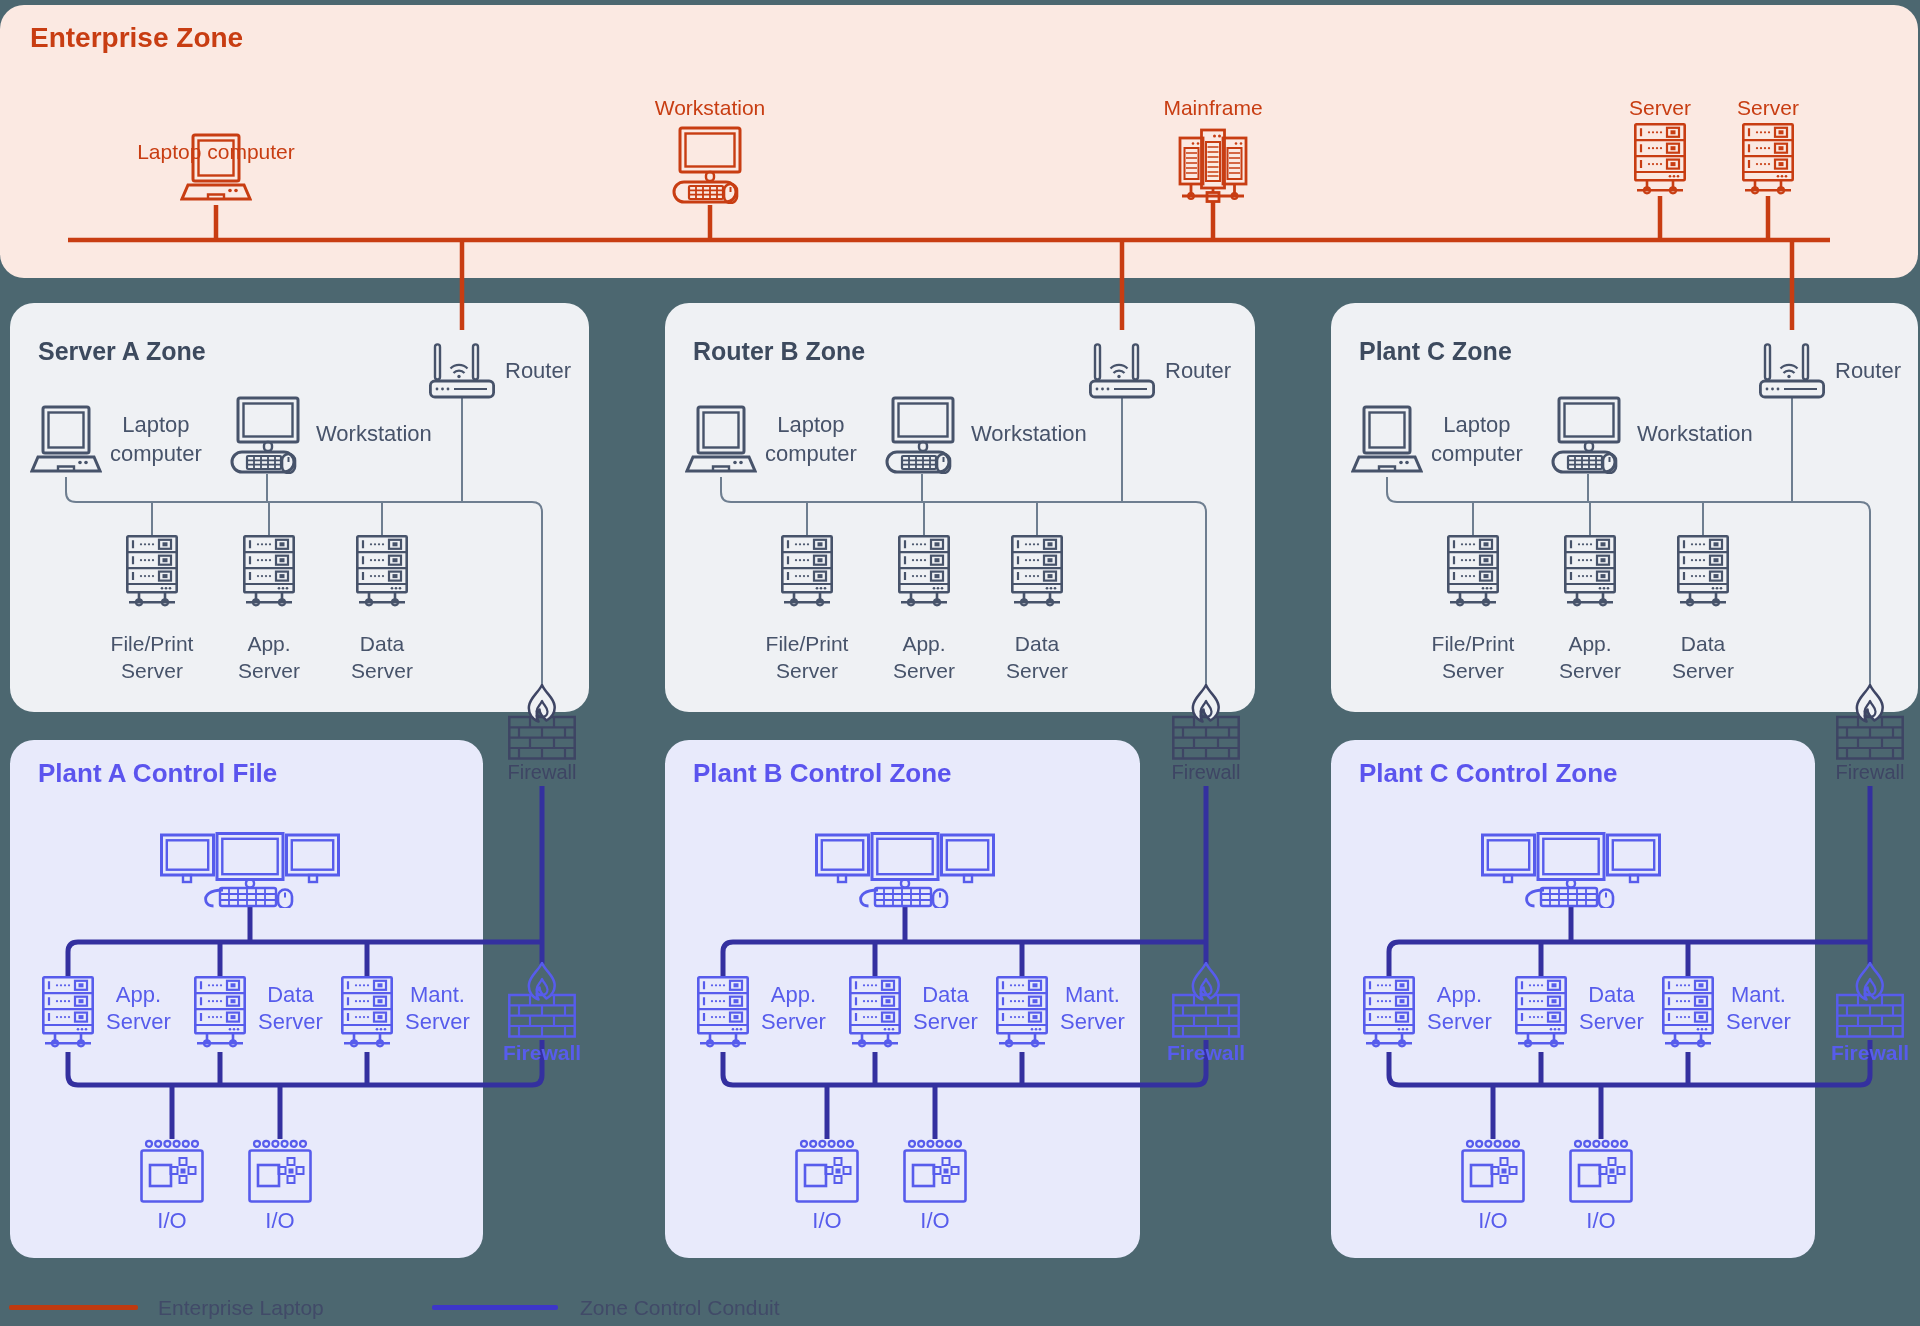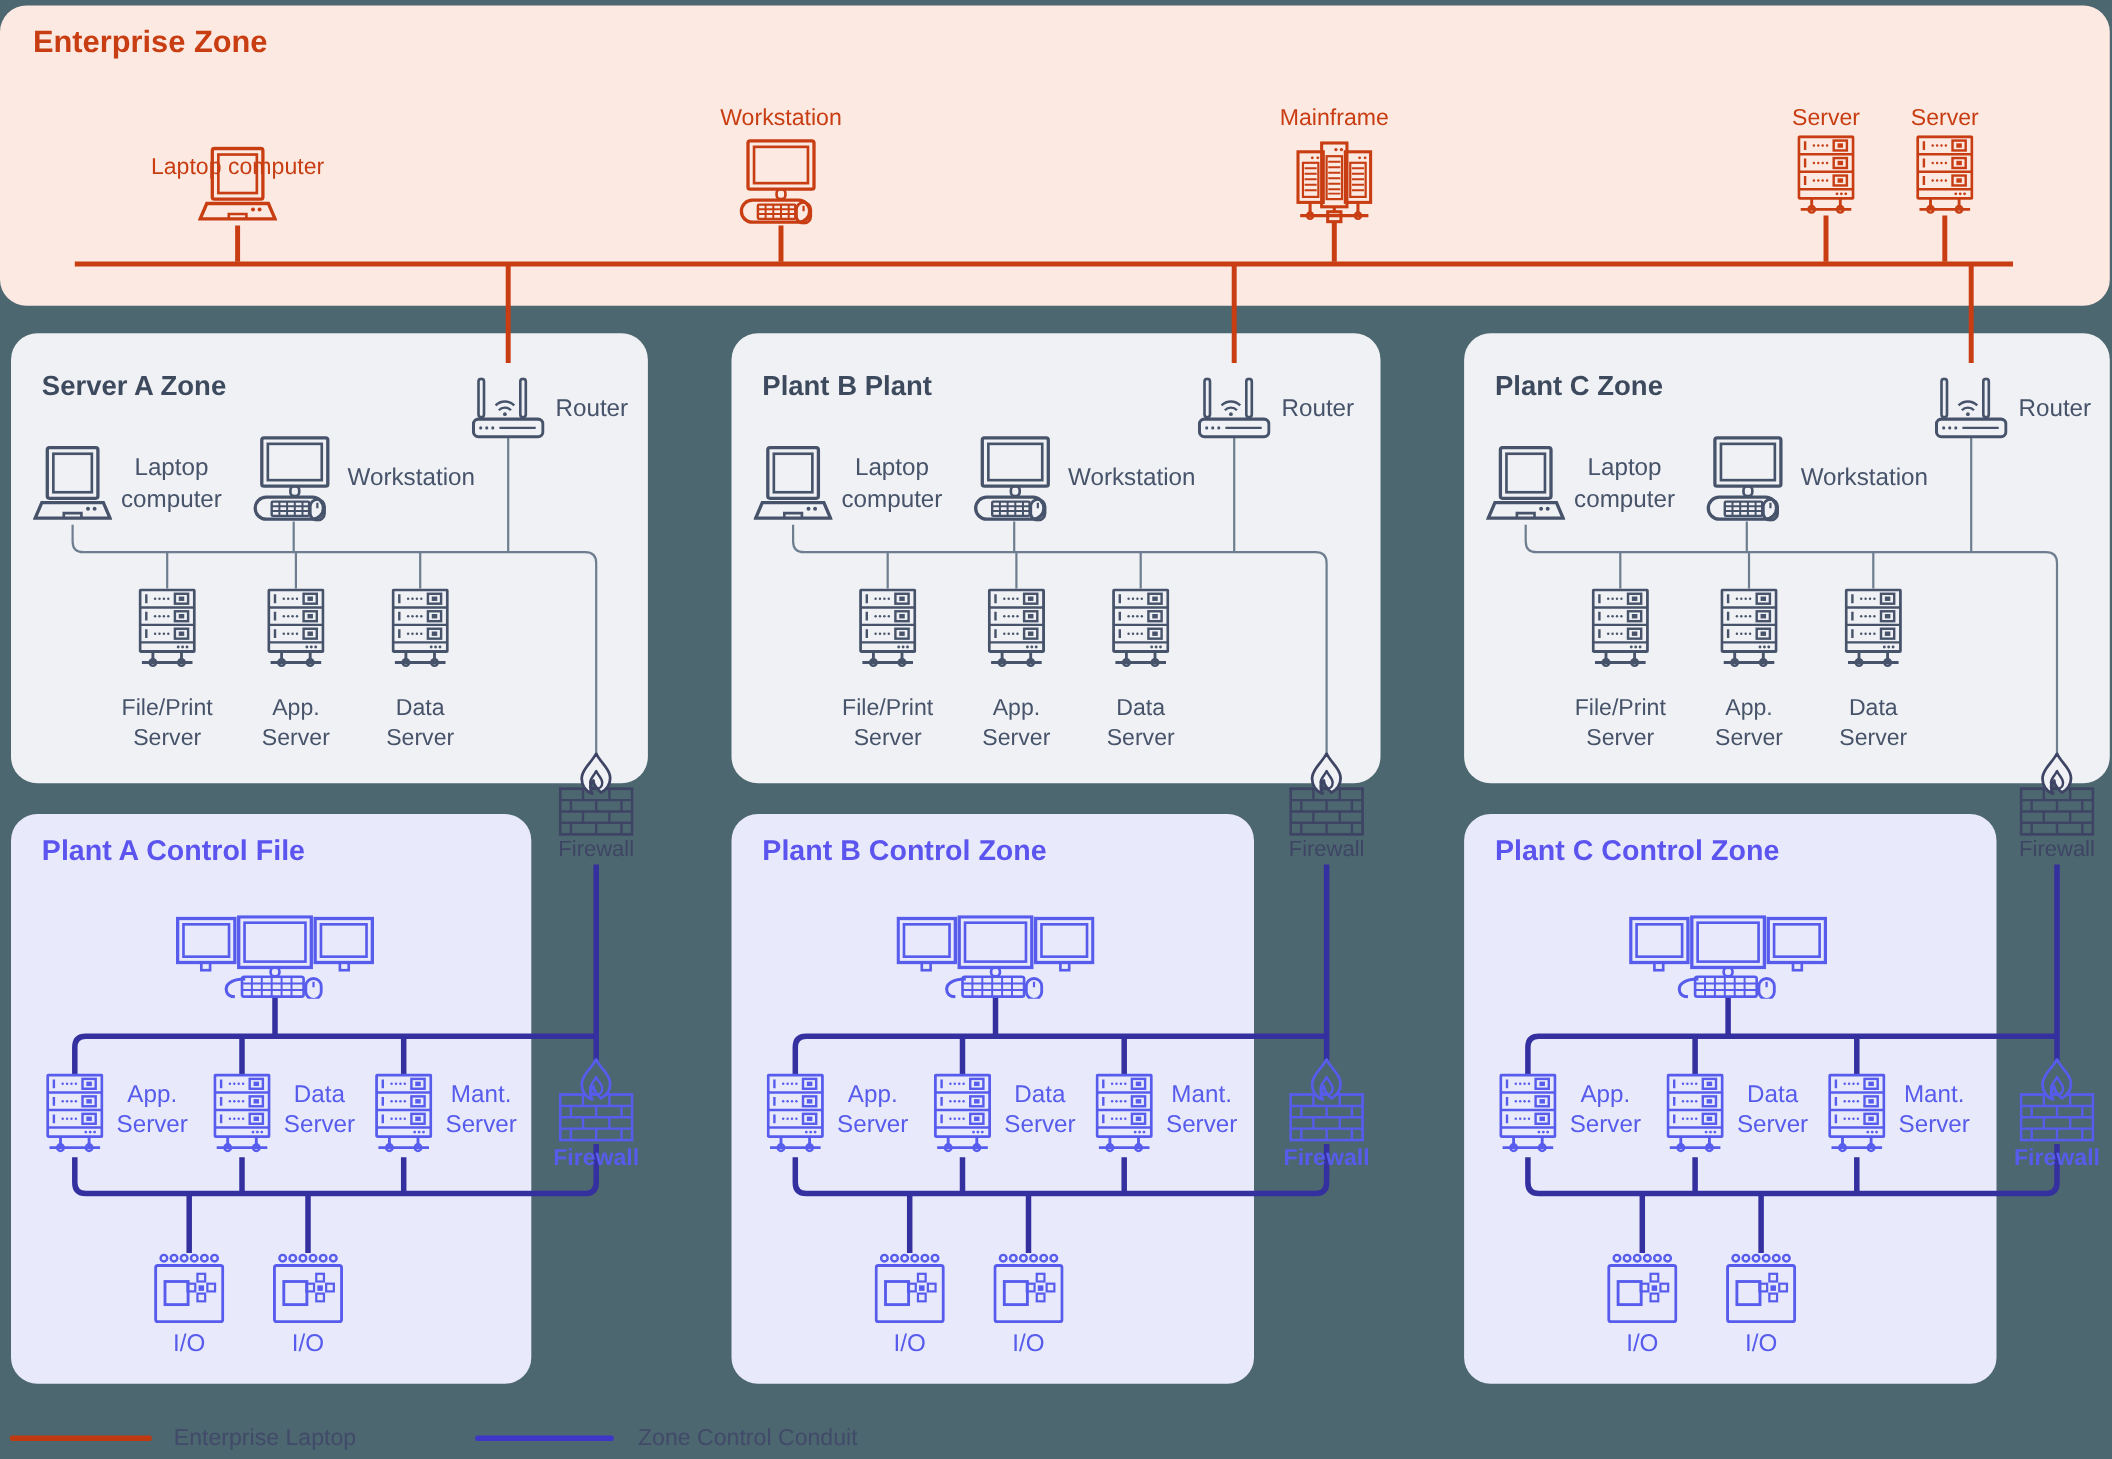--- a/index.html
+++ b/index.html
@@ -312,21 +312,21 @@
   </div>
 <div class="lbl srv" style="left:199px;top:630px;width:140px;">
   <div>App.</div>
     <div>Server</div>
   </div>
 <div class="lbl srv" style="left:312px;top:630px;width:140px;">
   <div>Data</div>
     <div>Server</div>
   </div>
 
-<div class="ztitle plant" style="left:693px;top:337px;">Plant B Plant</div>
+<div class="ztitle plant" style="left:693px;top:337px;">Router B Zone</div>
 <div class="routerrow" style="left:1089px;top:343px;">
   <span class="ic" style="position:static;color:var(--plant_slate);">
       <svg width="66" height="56">
         <use href="#i-router"></use>
       </svg>
     </span>
   <span class="lbl plant" style="position:static;">Router</span>
 </div>
 <div class="ic" style="left:685px;top:405px;color:var(--plant_slate);">
     <svg width="72" height="70">

